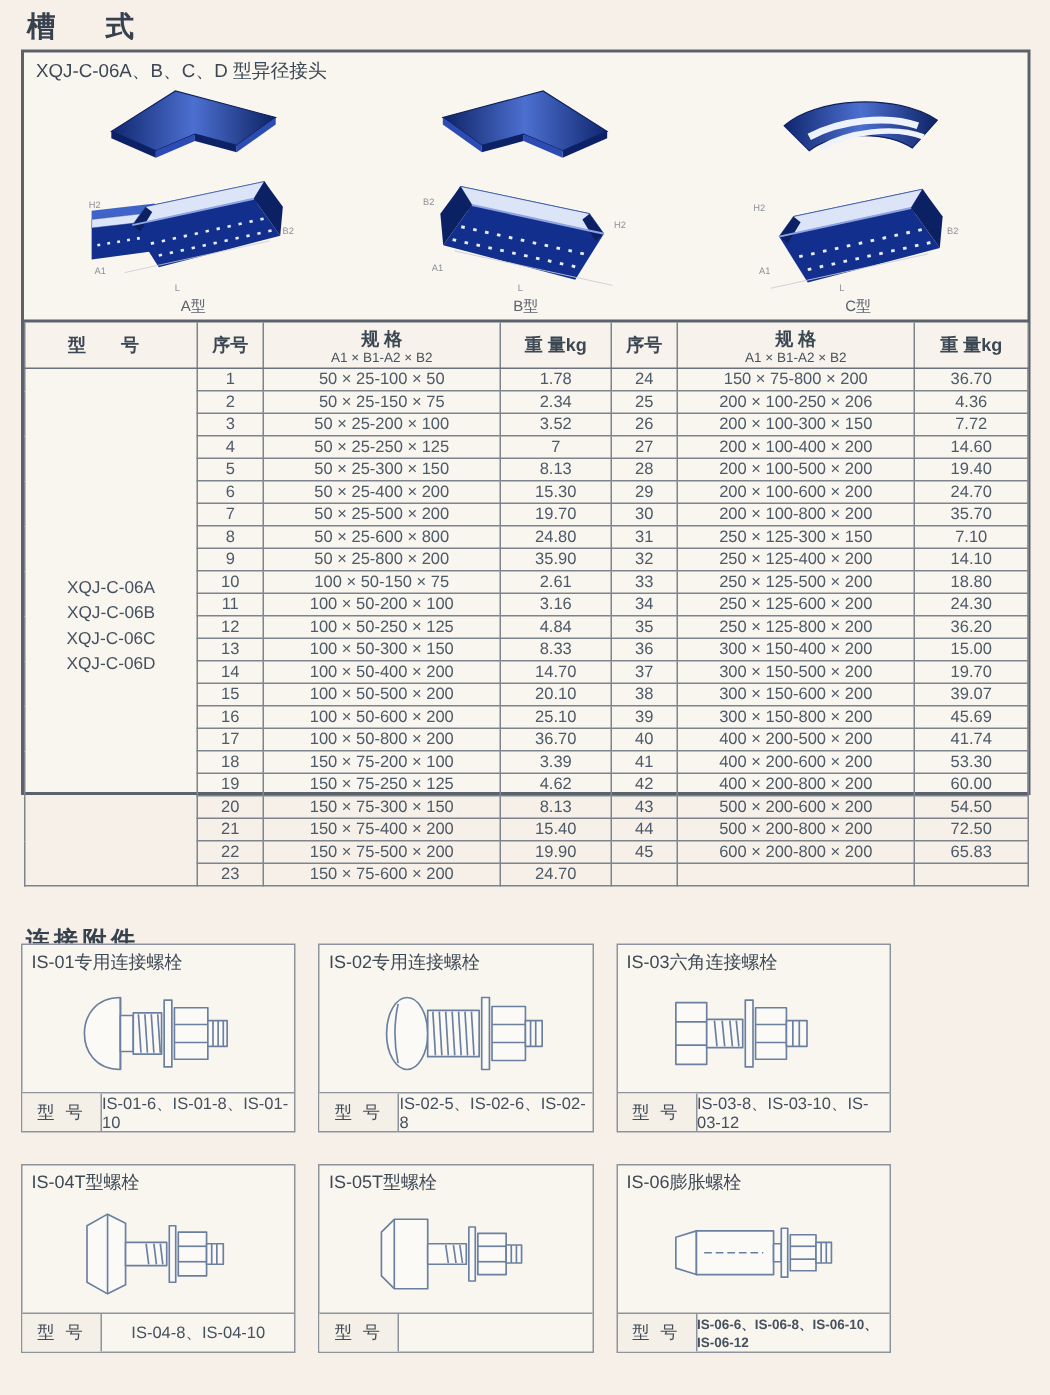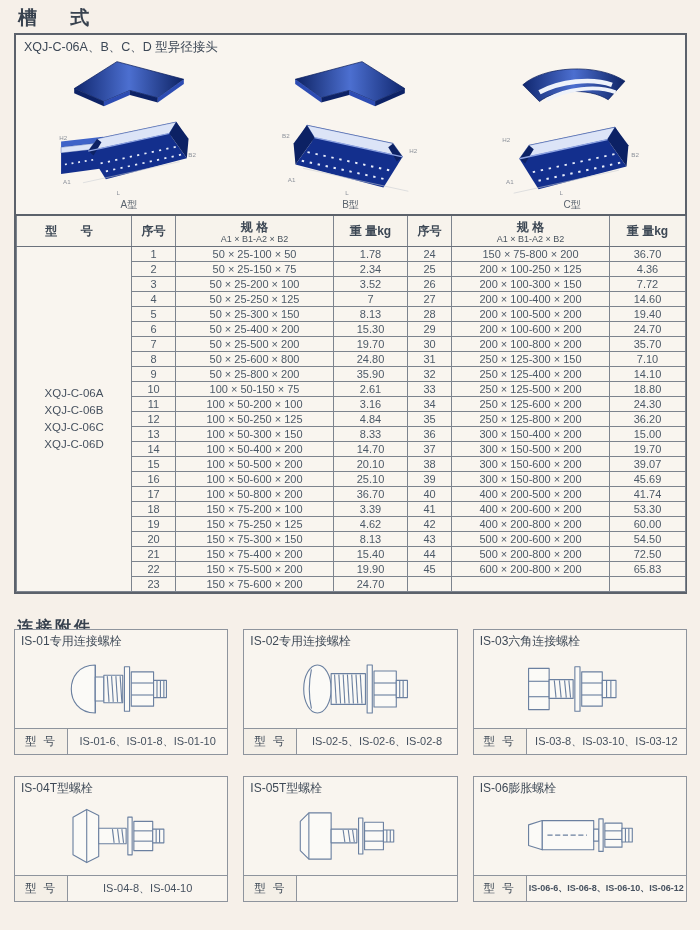--- a/index.html
+++ b/index.html
@@ -8,21 +8,21 @@
     background:#f6f0e9;
     font-family:"Liberation Sans","DejaVu Sans",sans-serif;
     color:#46515f;overflow:hidden;
   }
   .page-title{
     position:absolute;top:5px;left:18px;
     font-size:19px;font-weight:bold;letter-spacing:14px;color:#38424f;
   }
   
   .panel{
-    position:absolute;top:33px;left:14px;width:673px;height:561px;
+    position:absolute;top:33px;left:14px;width:673px;height:497px;
     border:2px solid #5c626b;box-sizing:border-box;background:#f9f5ef;
     display:flex;flex-direction:column;
   }
   .panel-header{font-size:12.5px;padding:4px 8px 0;color:#3d4856;height:18px;}
   .figures{display:flex;justify-content:space-around;align-items:flex-end;padding:0 2px 2px;}
   .figure{display:flex;flex-direction:column;align-items:center;width:160px;}
   .figure svg{display:block;}
   .figure-label{font-size:10px;color:#5a636e;margin-top:1px;}
   .dim{font-size:6.5px;fill:#8d929b;font-family:"Liberation Sans",sans-serif;}
   
@@ -38,21 +38,21 @@
   .spec-sub{display:block;font-size:9px;font-weight:normal;color:#49545f;margin-top:-2px;}
   tbody td{font-size:11px;color:#4d5a68;height:14px;line-height:13px;}
   td.model-cell{font-size:11.5px;color:#46515f;}
   td.model-cell div{line-height:17px;}
   
   .acc-heading{
     position:absolute;top:597px;left:17px;
     font-size:16px;font-weight:bold;letter-spacing:3px;color:#38424f;margin-top:20px;
   }
   .acc-grid{
-    position:absolute;top:629px;left:14px;width:673px;
+    position:absolute;top:629px;left:14px;width:580px;
     display:grid;grid-template-columns:1fr 1fr 1fr;column-gap:15px;row-gap:21px;
   }
   .acc-box{
     border:1.5px solid #8e949d;box-sizing:border-box;height:126px;
     background:#f9f5ef;display:flex;flex-direction:column;
   }
   .acc-title{font-size:12px;padding:3px 6px 0;color:#3f4a57;height:17px;}
   .acc-figure{flex:1;display:flex;align-items:center;justify-content:center;}
   .acc-figure svg{height:60px;}
   .acc-footer{display:flex;border-top:1.5px solid #8e949d;height:25px;}
@@ -196,21 +196,21 @@
             <td>1.78</td>
             <td>24</td>
             <td>150 × 75-800 × 200</td>
             <td>36.70</td>
           </tr>
           <tr>
             <td>2</td>
             <td>50 × 25-150 × 75</td>
             <td>2.34</td>
             <td>25</td>
-            <td>200 × 100-250 × 125</td>
+            <td>200 × 100-250 × 206</td>
             <td>4.36</td>
           </tr>
           <tr>
             <td>3</td>
             <td>50 × 25-200 × 100</td>
             <td>3.52</td>
             <td>26</td>
             <td>200 × 100-300 × 150</td>
             <td>7.72</td>
           </tr>

